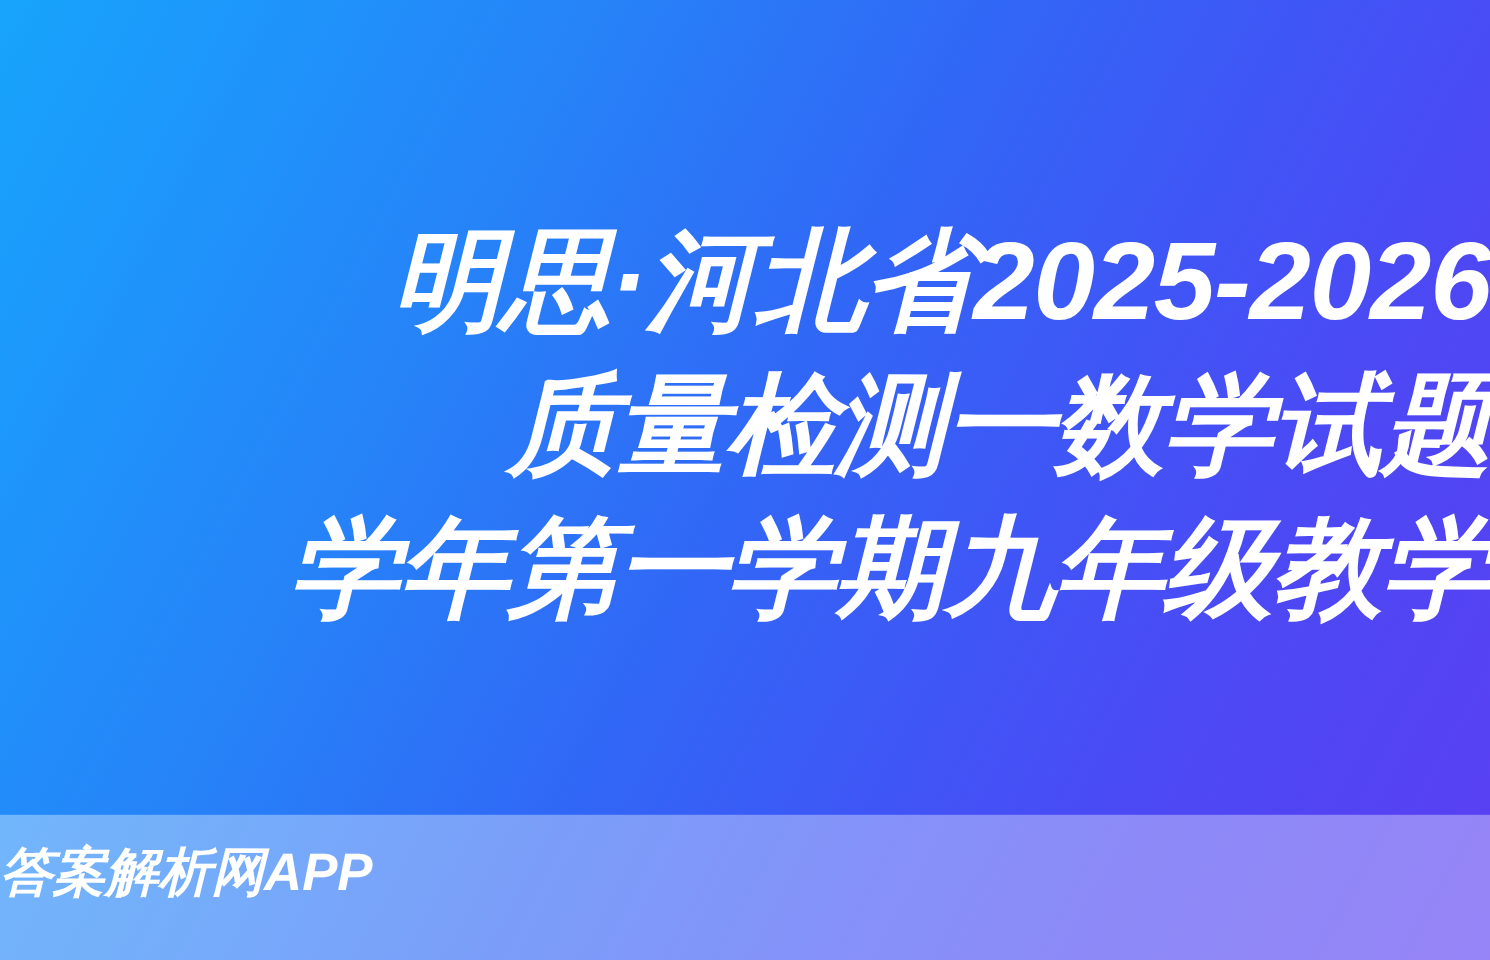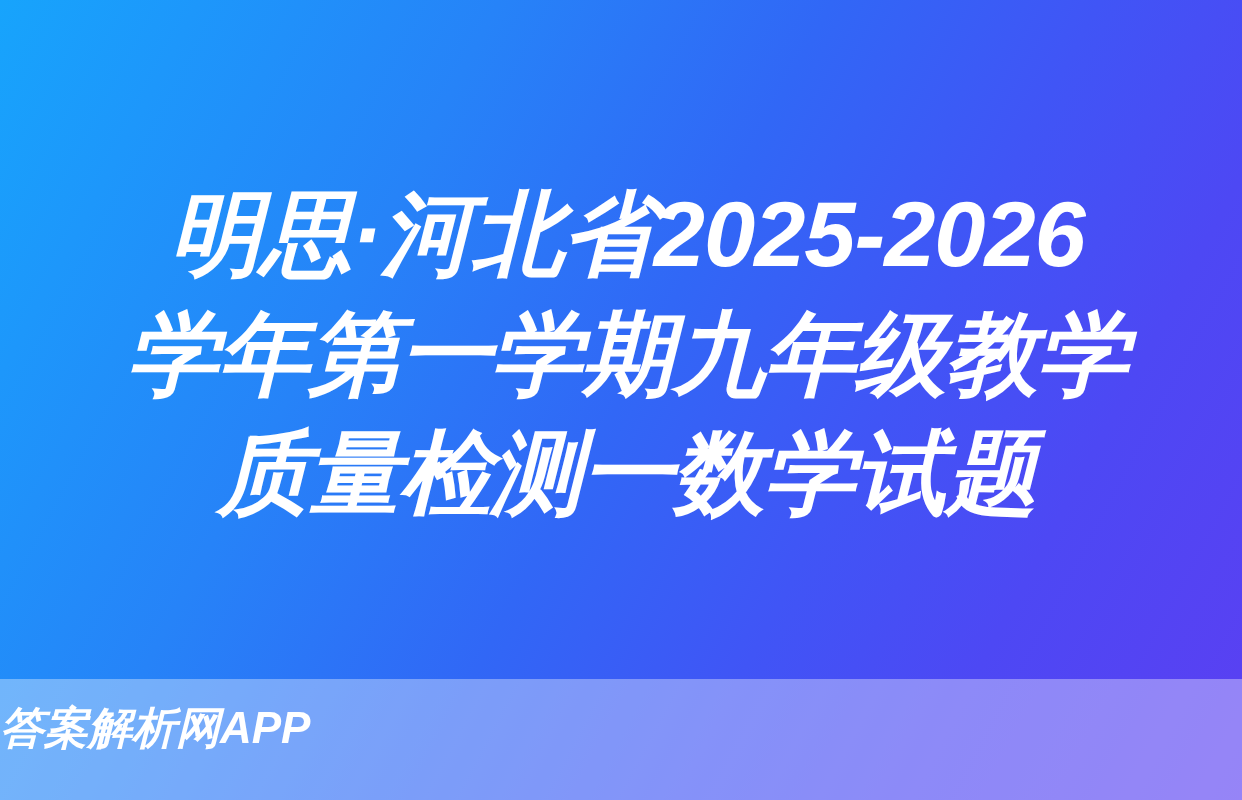--- a/index.html
+++ b/index.html
@@ -36,21 +36,21 @@
     background: rgba(255, 255, 255, 0.36);
     pointer-events: none;
   }
 
   
   #title-block {
     position: absolute;
     left: 0;
     right: 0;
     top: 176px;
-    text-align: center;
+    text-align: right;
     color: #ffffff;
     margin-left: 12px;
   }
 
   .title-line {
     display: block;
     white-space: nowrap;
     font-weight: 700;
     font-style: italic;
     letter-spacing: -1px;
@@ -81,19 +81,19 @@
 </style>
 </head>
 <body>
 
 <div id="banner">
 
   <div id="bottom-band"></div>
 
   <div id="title-block">
     <span class="title-line title-line-1">明思·河北省2025-2026</span>
+    <span class="title-line title-line-3">质量检测一数学试题</span>
     <span class="title-line title-line-2">学年第一学期九年级教学</span>
-    <span class="title-line title-line-3">质量检测一数学试题</span>
   </div>
 
   <div id="watermark">答案解析网APP</div>
 
 </div>
 
 </body></html>

